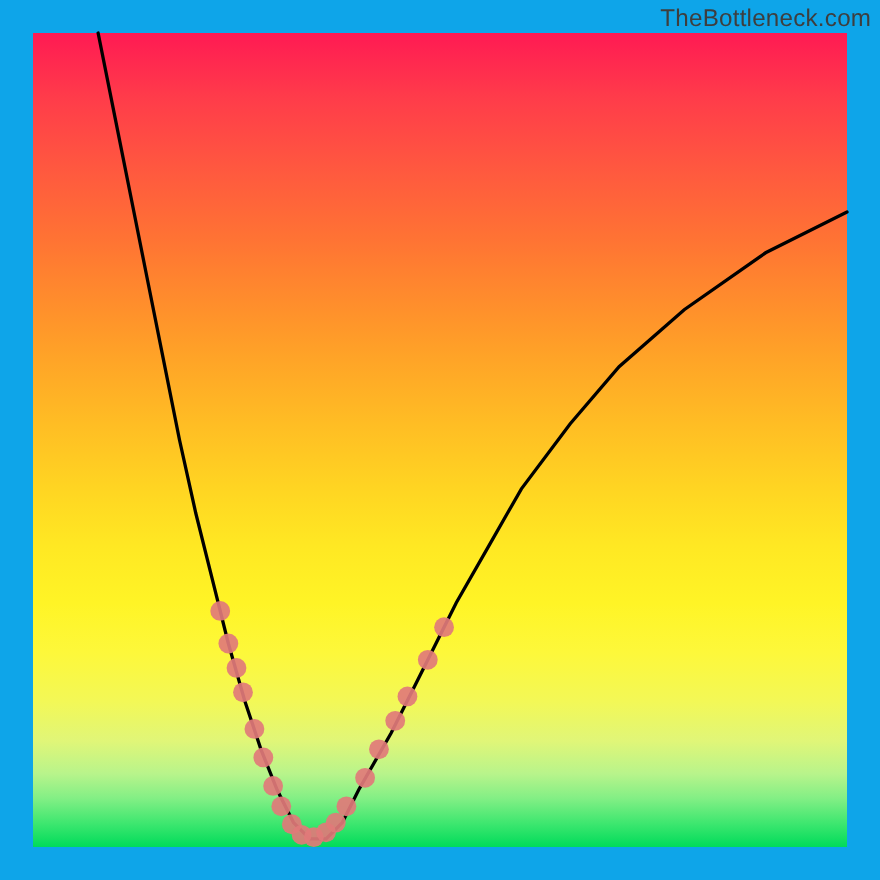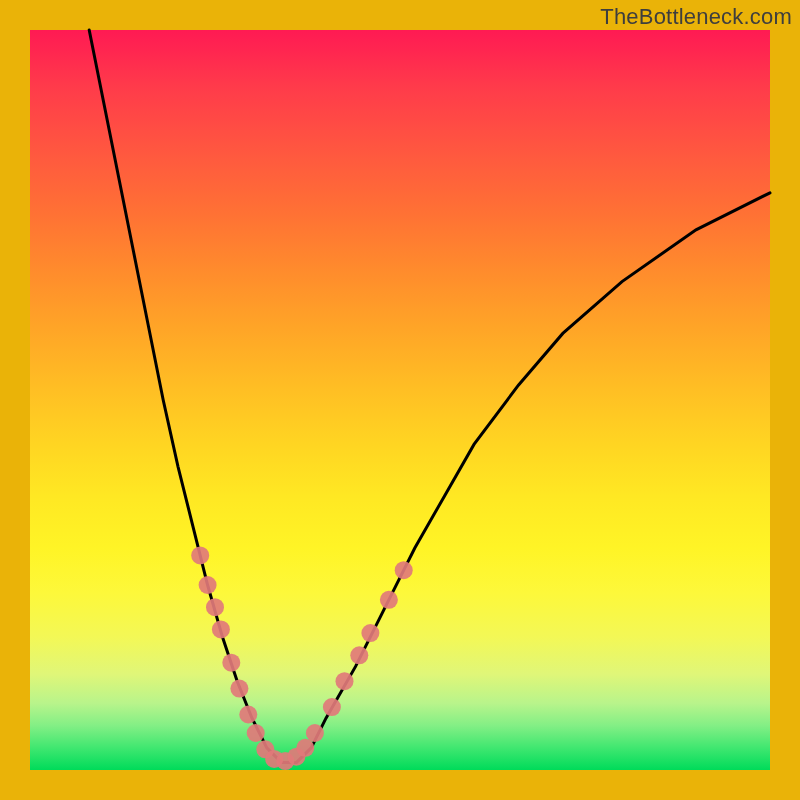--- a/index.html
+++ b/index.html
@@ -9,21 +9,21 @@
     height: 800px;
     overflow: hidden;
     background: #000;
     font-family: Arial, Helvetica, sans-serif;
   }
   .frame {
     position: absolute;
     top: 0; left: 0;
     width: 800px;
     height: 800px;
-    background: #eab308;
+    background: #0ea5e9;
   }
   .plot {
     position: absolute;
     top: 30px;
     left: 30px;
     width: 740px;
     height: 740px;
     
     background: linear-gradient(to bottom,
       #ff1a53 0%,

